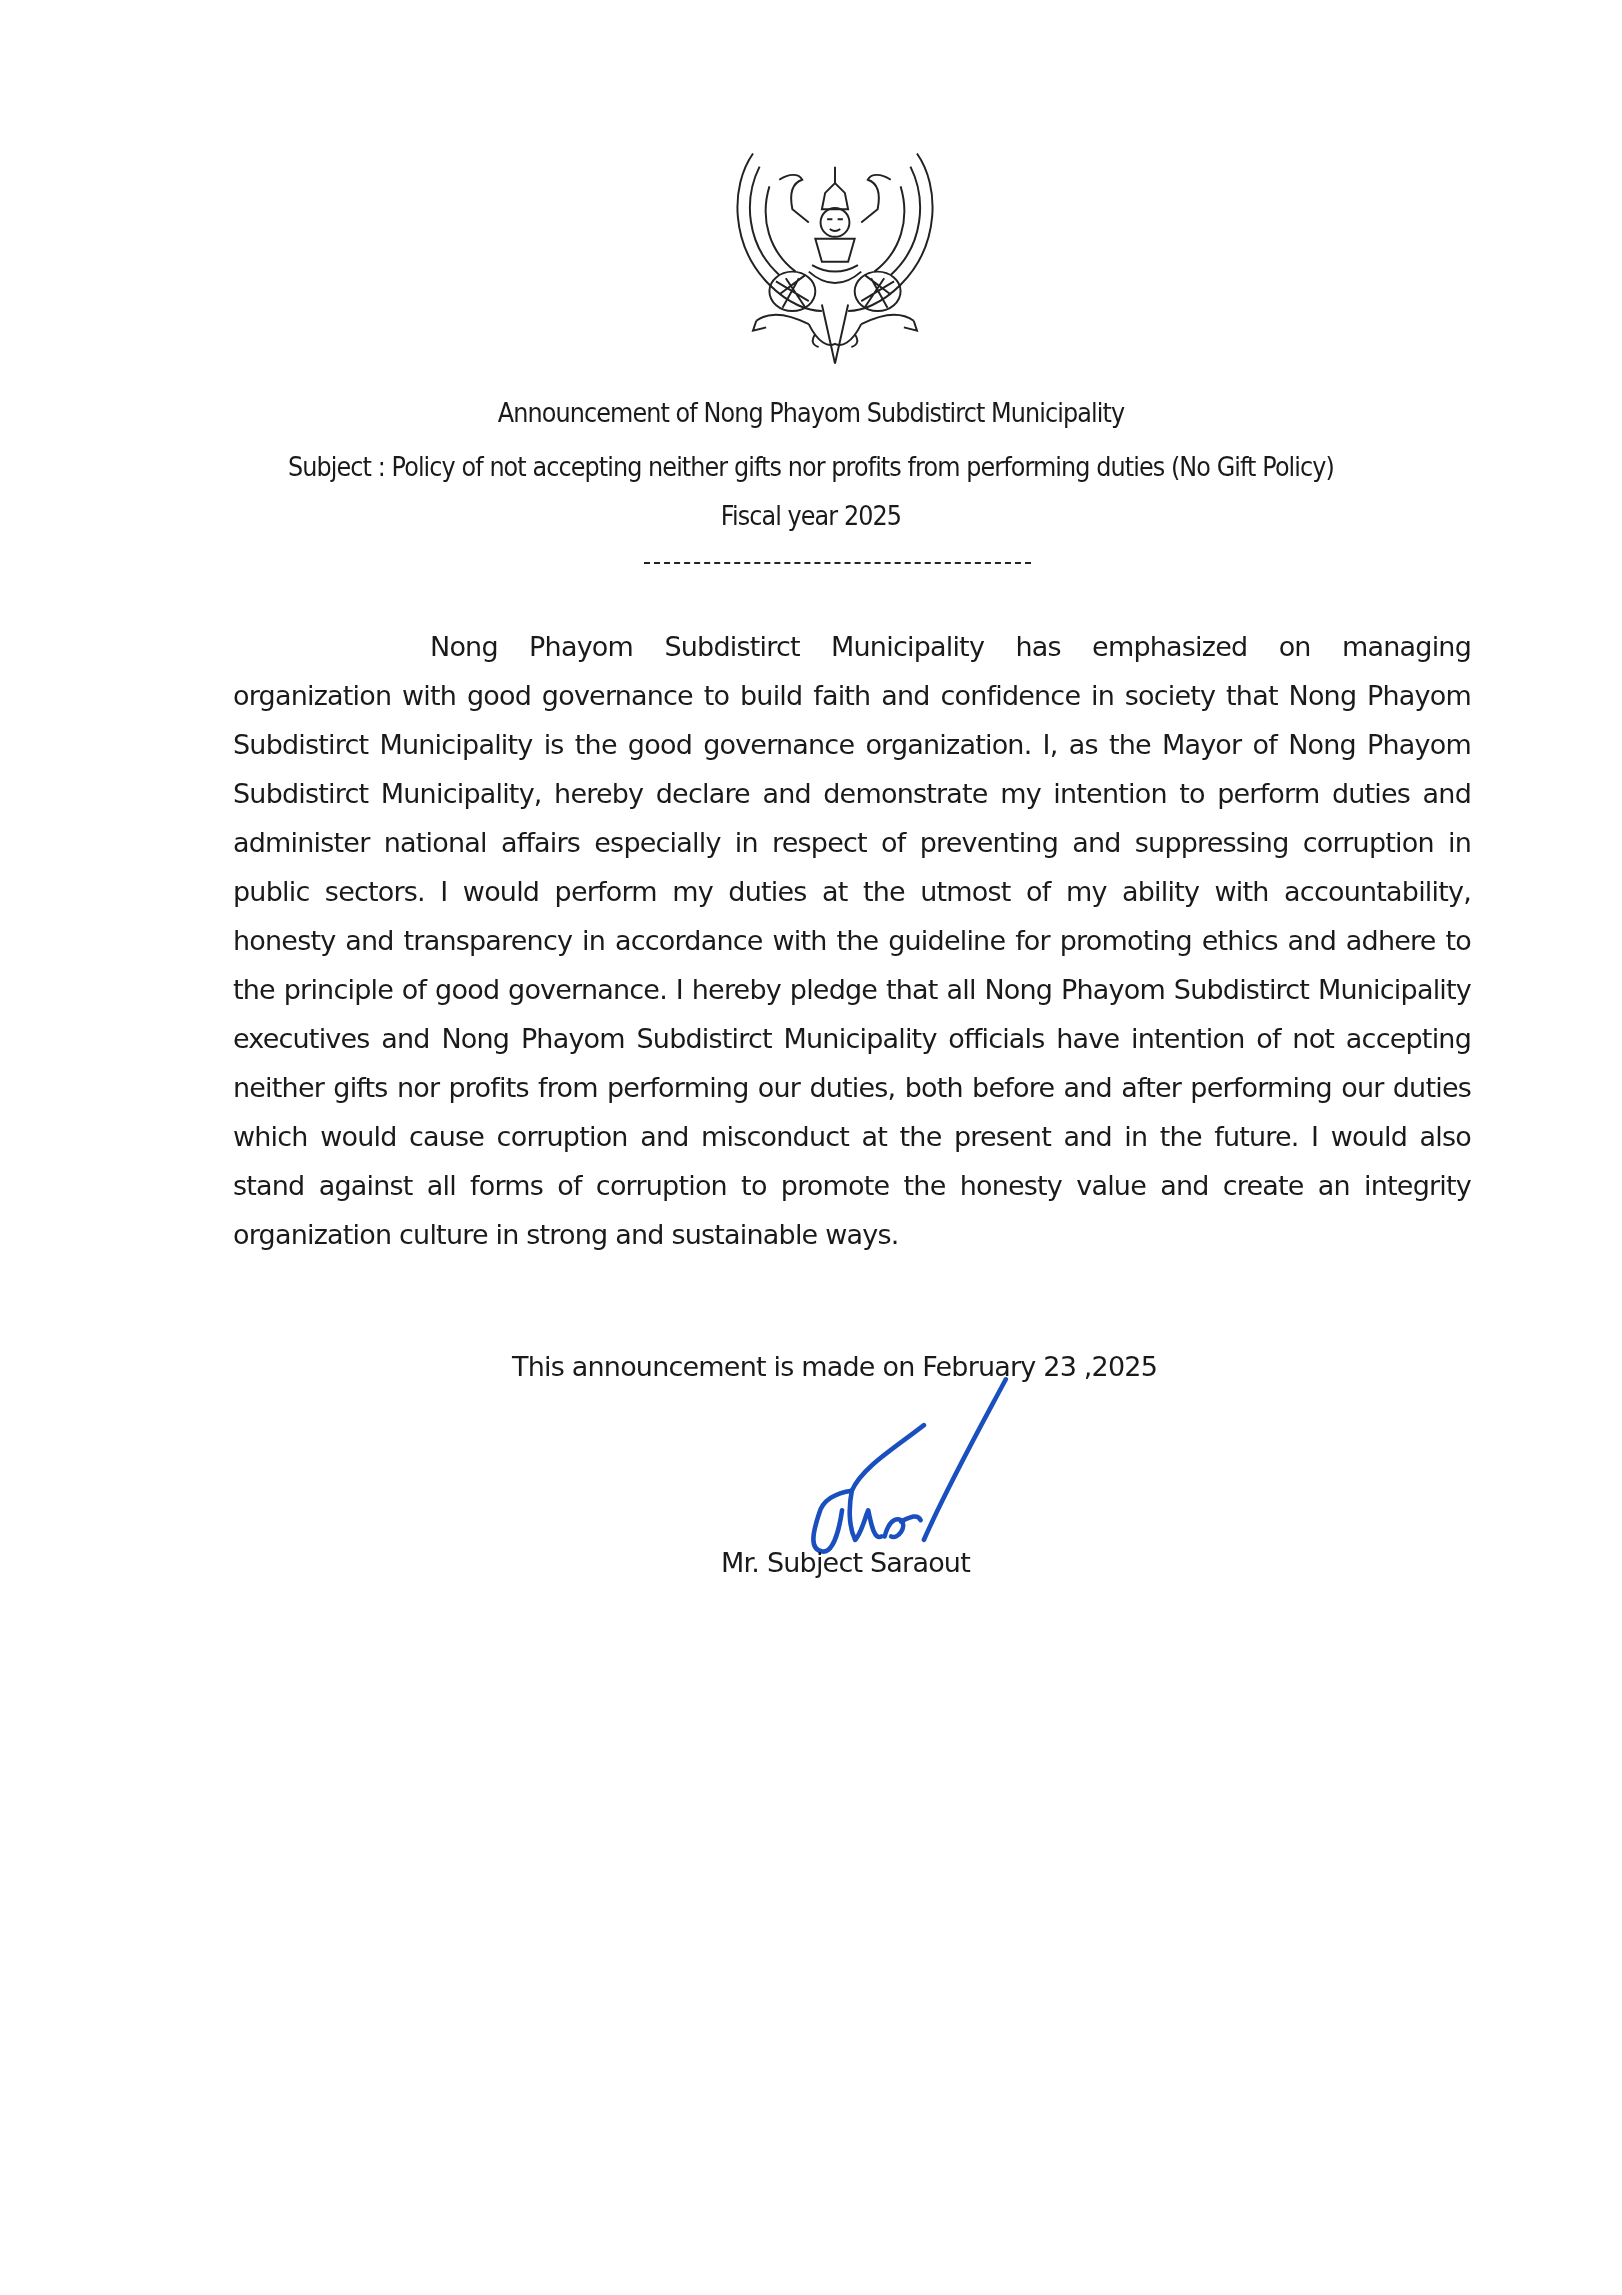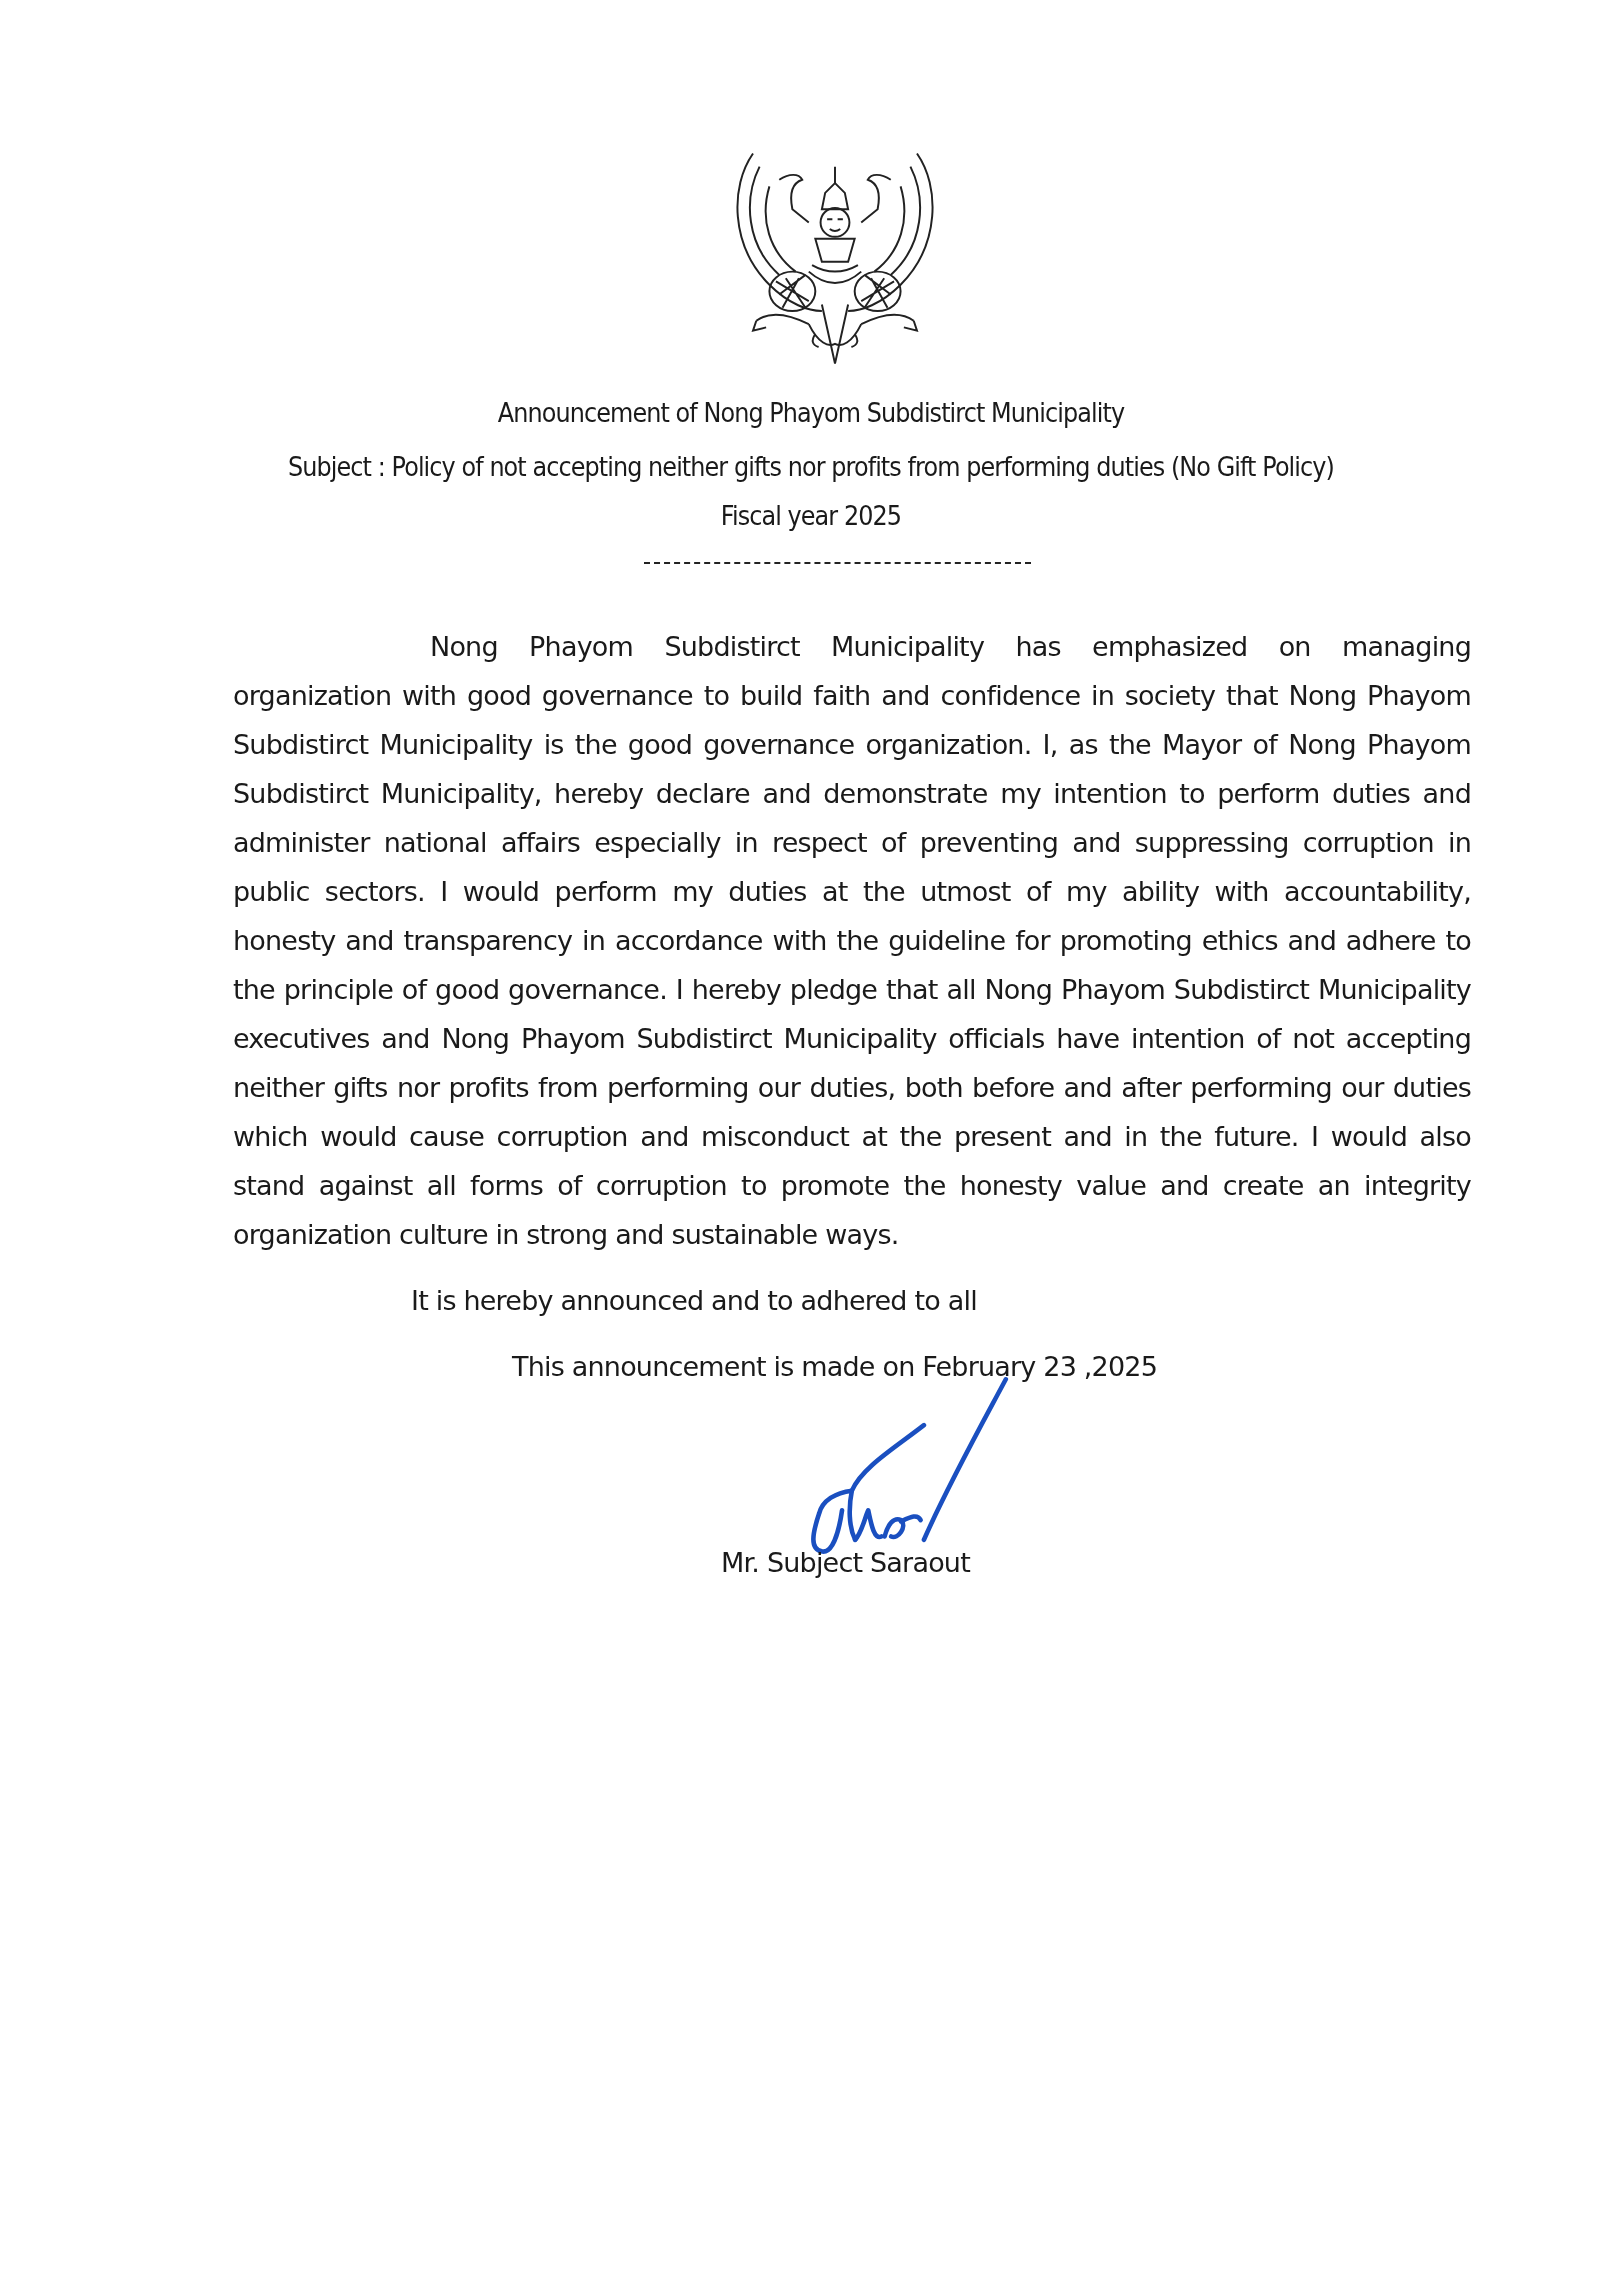--- a/index.html
+++ b/index.html
@@ -73,21 +73,20 @@
     </g>
   </svg>
 
   <div class="center-line title">Announcement of Nong Phayom Subdistirct Municipality</div>
   <div class="center-line subject">Subject : Policy of not accepting neither gifts nor profits from performing duties (No Gift Policy)</div>
   <div class="center-line fiscal">Fiscal year 2025</div>
   <div class="divider"></div>
 
   <div class="body-text">Nong Phayom Subdistirct Municipality has emphasized on managing organization with good governance to build faith and confidence in society that Nong Phayom Subdistirct Municipality is the good governance organization.  I, as the Mayor of Nong Phayom Subdistirct Municipality, hereby declare and demonstrate my intention to perform duties and administer national affairs especially in respect of preventing and suppressing corruption in public sectors. I would perform my duties at the utmost of my ability with accountability, honesty and transparency in accordance with the guideline for promoting ethics and adhere to the principle of good governance.  I hereby pledge that all Nong Phayom Subdistirct Municipality executives and Nong Phayom Subdistirct Municipality officials have intention of not accepting neither gifts nor profits from performing our duties, both before and after performing our duties which would cause corruption and misconduct at the present and in the future.  I would also stand against all forms of corruption to promote the honesty value and create an integrity organization culture in strong and sustainable ways.</div>
 
-  <div class="closing">It is hereby announced and to adhered to all</div>
   <div class="date-line">This announcement is made on February 23 ,2025</div>
 
   <svg class="signature" viewBox="0 0 360 290">
     <g fill="none" stroke="#1a4fc0" stroke-width="7" stroke-linecap="round" stroke-linejoin="round">
       <path d="M340 5 C300 80 250 170 215 250"></path>
       <path d="M215 75 C170 110 120 140 105 175 C80 178 60 190 55 210 C45 240 40 265 60 268 C75 270 85 240 90 205"></path>
       <path d="M105 175 C100 200 100 230 110 250"></path>
       <path d="M110 250 C120 240 125 215 130 205 C135 230 140 250 150 245"></path>
       <path d="M155 245 C160 225 170 215 180 220 C190 230 175 250 165 245"></path>
       <path d="M180 222 C195 215 205 210 210 220"></path>

